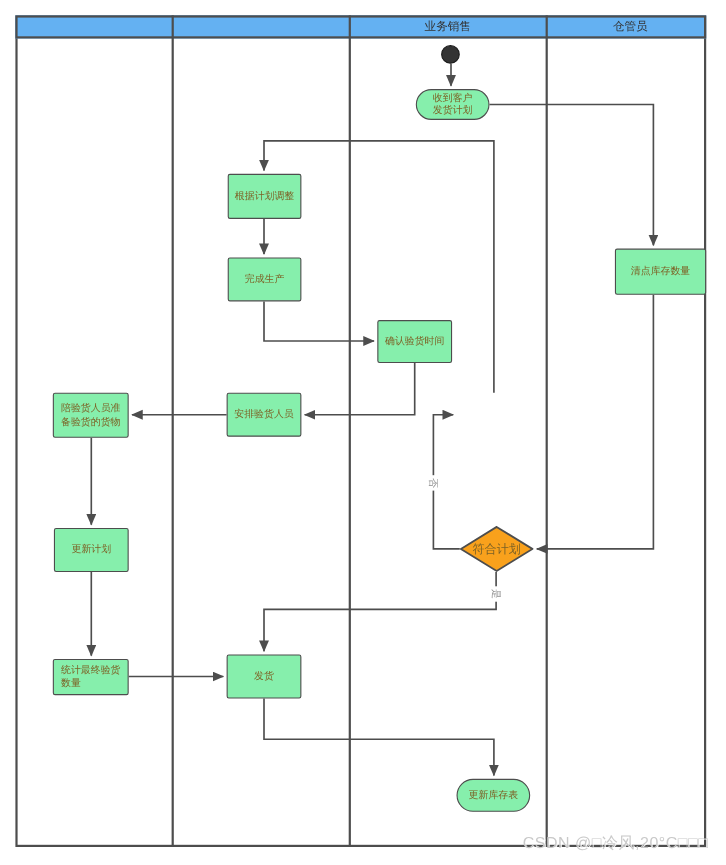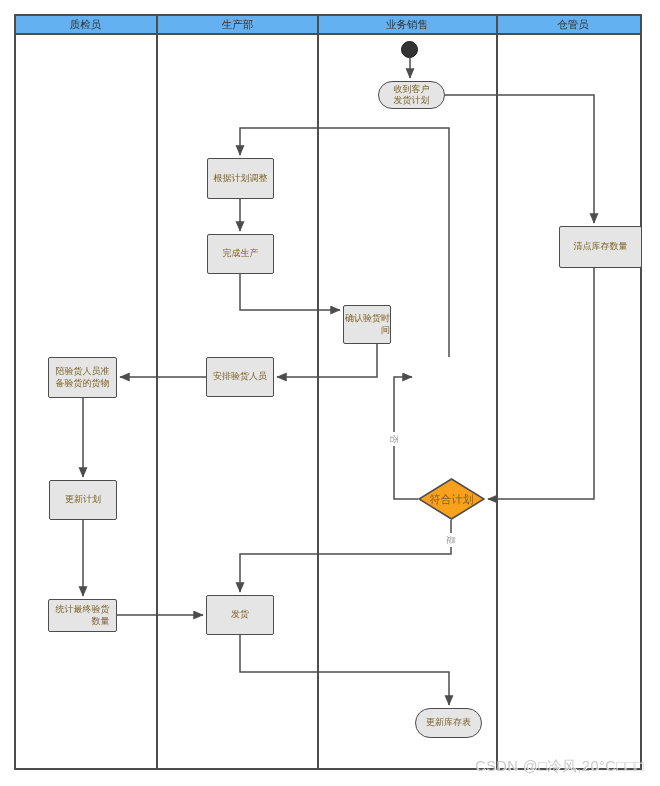--- a/index.html
+++ b/index.html
@@ -9,23 +9,23 @@
   }
   .pool{position:absolute;left:14px;top:14px;width:628px;height:756px;
         border:2px solid #4d4d4d;box-sizing:border-box;background:transparent;}
   .lane-header-row{position:absolute;left:14px;top:14px;width:628px;height:21px;
         background:#64b1f2;border:2px solid #4d4d4d;box-sizing:border-box;}
   .lane-title{position:absolute;top:17px;height:15px;line-height:15px;text-align:center;
         font-size:10.5px;color:#333;}
   .lane-sep{position:absolute;top:14px;width:2px;height:756px;background:#4d4d4d;}
   .edges{position:absolute;left:0;top:0;width:660px;height:786px;pointer-events:none;}
 
-  .node{position:absolute;box-sizing:border-box;background:#e5e5e5;
+  .node{position:absolute;box-sizing:border-box;background:#86efac;
         border:1.6px solid #4d4d4d;border-radius:2px;
-        display:flex;align-items:center;justify-content:center;text-align:right;
+        display:flex;align-items:center;justify-content:center;text-align:left;
         font-size:9px;line-height:1.25;color:#7d6226;white-space:pre-line;}
   .terminal{border-radius:15px;}
   .start-node{position:absolute;width:17px;height:17px;border-radius:50%;
         background:#333;border:1px solid #1a1a1a;box-sizing:border-box;}
   .diamond-wrap{position:absolute;}
   .diamond-wrap svg{display:block;}
   .diamond-label{position:absolute;left:0;top:0;width:100%;height:100%;
         display:flex;align-items:center;justify-content:center;
         font-size:11px;color:#7d6226;}
   .edge-label{position:absolute;width:14px;height:16px;background:#fff;
@@ -38,22 +38,20 @@
 <body>
 
 <div class="canvas">
 
   <div class="pool"></div>
   <div class="lane-header-row"></div>
   <div class="lane-sep" style="left:156px"></div>
   <div class="lane-sep" style="left:317px"></div>
   <div class="lane-sep" style="left:496px"></div>
 
-  <div class="lane-title" style="left:14px;width:143px">质检员</div>
-  <div class="lane-title" style="left:157px;width:161px">生产部</div>
   <div class="lane-title" style="left:318px;width:178px">业务销售</div>
   <div class="lane-title" style="left:497px;width:152px">仓管员</div>
 
   <svg class="edges" width="660" height="786" viewBox="0 0 660 786">
     <defs>
       <marker id="arr" markerWidth="9" markerHeight="8" refX="6.5" refY="3" orient="auto">
         <path d="M0,0 L7,3 L0,6 Z" fill="#4d4d4d"></path>
       </marker>
     </defs>
     <g fill="none" stroke="#4d4d4d" stroke-width="1.5" marker-end="url(#arr)">
@@ -78,21 +76,21 @@
 
   <div class="node terminal" style="left:378px;top:81px;width:67px;height:28px">收到客户
 发货计划</div>
 
   <div class="node" style="left:559px;top:226px;width:83px;height:42px">清点库存数量</div>
 
   <div class="node" style="left:207px;top:158px;width:67px;height:41px">根据计划调整</div>
 
   <div class="node" style="left:207px;top:234px;width:67px;height:40px">完成生产</div>
 
-  <div class="node" style="left:343px;top:305px;width:48px;height:39px">确认验货时间</div>
+  <div class="node" style="left:343px;top:291px;width:68px;height:39px">确认验货时间</div>
 
 
   <div class="diamond-wrap" style="left:418px;top:478px;width:67px;height:42px">
     <svg width="67" height="42" viewBox="0 0 67 42">
       <polygon points="33.5,1 66,21 33.5,41 1,21" fill="#f9a11c" stroke="#4d4d4d" stroke-width="1.6"></polygon>
     </svg>
     <span class="diamond-label">符合计划</span>
   </div>
 
   <div class="node" style="left:206px;top:357px;width:68px;height:40px">安排验货人员</div>

